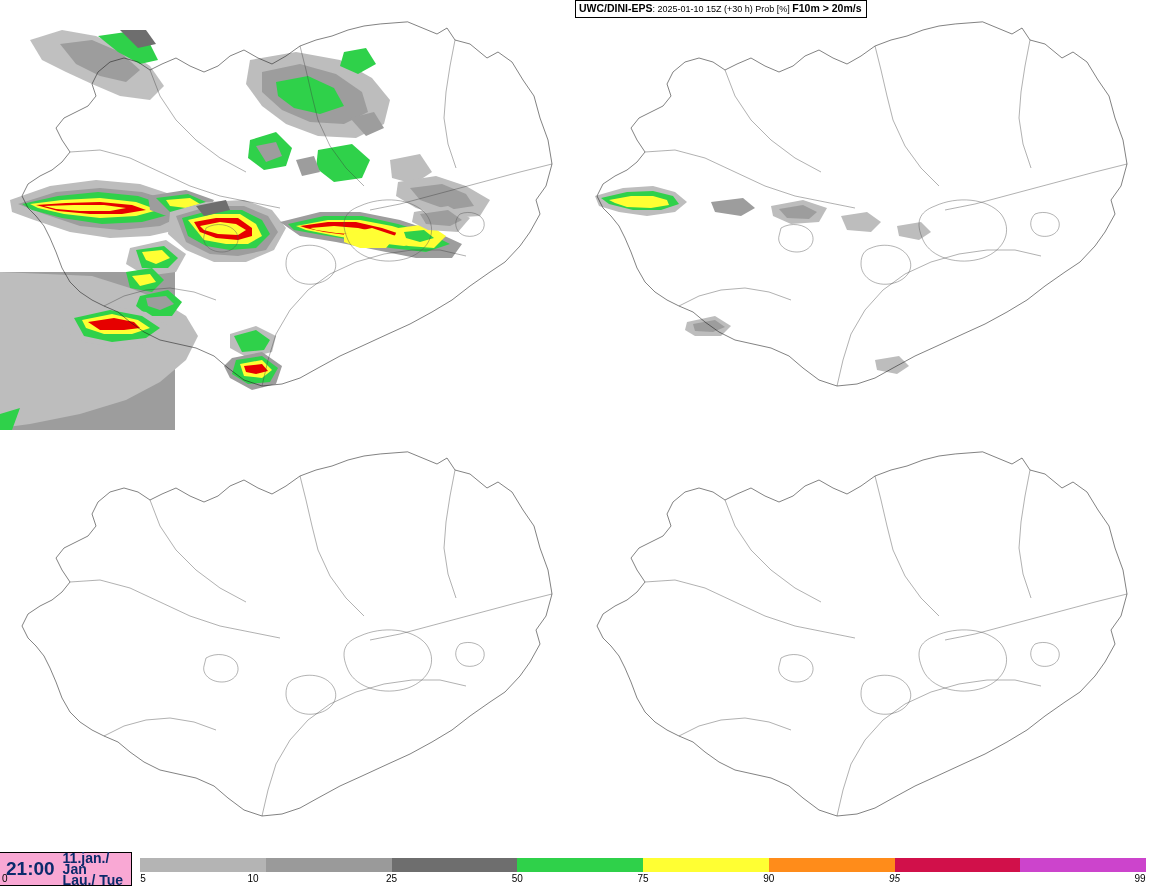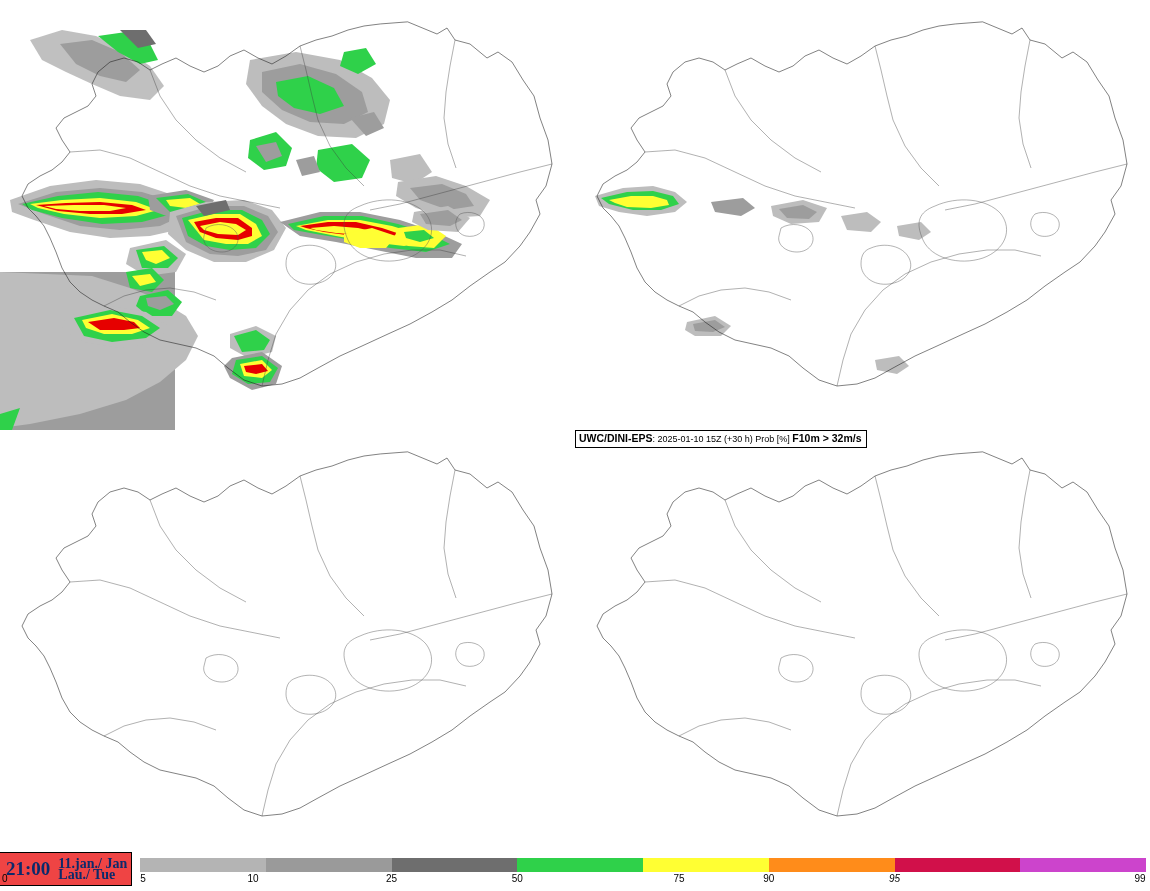--- a/index.html
+++ b/index.html
@@ -93,25 +93,24 @@
     background: #ffffff;
   }
   #time-box {
     position: absolute;
     left: 0;
     top: -8px;
     width: 132px;
     height: 34px;
     border: 1px solid #000000;
     border-left: none;
-    background: #ef4444;
+    background: #f9a8d4;
     display: flex;
     align-items: center;
     box-sizing: border-box;
-    font-family: Liberation Serif, serif;
   }
   #time-value {
     font-size: 19px;
     font-weight: bold;
     color: #0b2a6b;
     padding-left: 6px;
     letter-spacing: 0px;
   }
   #time-date {
     font-size: 14px;
@@ -295,20 +294,23 @@
         <path class="inland" d="M552,164 L520,172 L490,180 L460,188 L430,196 L400,204 L370,210"></path>
         <path class="inland" d="M262,386 L268,360 L276,334 L290,310 L308,290 L330,274 L356,262 L384,254 L412,250 L440,250 L466,256"></path>
         <path class="inland" d="M104,306 L124,296 L146,290 L170,288 L194,292 L216,300"></path>
         <path class="glacier" d="M360,206 C382,196 412,198 426,214 C438,230 430,250 408,258 C384,266 356,258 348,240 C340,222 344,212 360,206 Z"></path>
         <path class="glacier" d="M296,248 C310,242 328,246 334,258 C340,270 330,282 314,284 C298,286 286,276 286,264 C286,254 290,250 296,248 Z"></path>
         <path class="glacier" d="M206,228 C216,222 230,224 236,232 C242,242 234,252 222,252 C210,252 202,244 204,236 Z"></path>
         <path class="glacier" d="M460,214 C470,210 482,214 484,222 C486,232 476,238 466,236 C456,234 452,222 460,214 Z"></path>
       </g>
     </svg>
 
+    <div class="panel-title">
+      <span class="model">UWC/DINI-EPS</span><span class="run">: 2025-01-10 15Z (+30 h) Prob [%] </span><span class="param">F10m &gt; 20m/s</span>
+    </div>
   </div>
 
   <div class="panel">
     <svg class="map-svg" viewBox="0 0 575 430">
       <g>
         <path class="coast" d="M408,22 L437,34 L447,28 L455,40 L470,44 L487,58 L498,52 L512,62 L523,80 L534,96 L540,118 L548,140 L552,164 L546,186 L536,200 L540,214 L530,232 L520,246 L505,262 L490,272 L470,286 L452,300 L432,312 L410,324 L388,334 L362,346 L340,356 L318,368 L300,378 L282,384 L262,386 L244,380 L228,368 L214,356 L196,348 L178,344 L160,340 L144,332 L130,322 L118,312 L104,306 L92,300 L80,292 L70,282 L62,268 L56,252 L50,238 L44,226 L36,216 L28,208 L22,196 L28,184 L40,176 L52,170 L62,162 L70,152 L62,140 L56,128 L64,118 L76,112 L88,106 L96,96 L92,84 L98,72 L110,62 L124,58 L138,62 L150,70 L162,64 L176,58 L190,66 L204,72 L218,66 L230,56 L244,50 L258,58 L272,64 L286,56 L300,46 L316,40 L332,36 L348,30 L364,26 L380,24 Z"></path>
         <path class="inland" d="M70,152 L100,150 L130,158 L160,172 L190,186 L220,196 L250,202 L280,208"></path>
         <path class="inland" d="M150,70 L160,96 L176,120 L196,140 L220,158 L246,172"></path>
         <path class="inland" d="M300,46 L306,70 L312,96 L318,120 L330,146 L346,168 L364,186"></path>
         <path class="inland" d="M455,40 L450,66 L446,92 L444,118 L448,144 L456,168"></path>
@@ -335,23 +337,20 @@
         <path class="inland" d="M552,164 L520,172 L490,180 L460,188 L430,196 L400,204 L370,210"></path>
         <path class="inland" d="M262,386 L268,360 L276,334 L290,310 L308,290 L330,274 L356,262 L384,254 L412,250 L440,250 L466,256"></path>
         <path class="inland" d="M104,306 L124,296 L146,290 L170,288 L194,292 L216,300"></path>
         <path class="glacier" d="M360,206 C382,196 412,198 426,214 C438,230 430,250 408,258 C384,266 356,258 348,240 C340,222 344,212 360,206 Z"></path>
         <path class="glacier" d="M296,248 C310,242 328,246 334,258 C340,270 330,282 314,284 C298,286 286,276 286,264 C286,254 290,250 296,248 Z"></path>
         <path class="glacier" d="M206,228 C216,222 230,224 236,232 C242,242 234,252 222,252 C210,252 202,244 204,236 Z"></path>
         <path class="glacier" d="M460,214 C470,210 482,214 484,222 C486,232 476,238 466,236 C456,234 452,222 460,214 Z"></path>
       </g>
     </svg>
 
-    <div class="panel-title">
-      <span class="model">UWC/DINI-EPS</span><span class="run">: 2025-01-10 15Z (+30 h) Prob [%] </span><span class="param">F10m &gt; 32m/s</span>
-    </div>
   </div>
 </div>
 
 <div id="bottom-bar">
   <div id="time-box">
     <span id="time-value">21:00</span>
     <span id="time-date">
       <span>11.jan./ Jan</span><br>
       <span>Lau./ Tue</span>
     </span>
@@ -369,18 +368,18 @@
       <div class="seg" style="width: 125.75px; background: rgb(255, 255, 51);"></div>
       <div class="seg" style="width: 125.75px; background: rgb(255, 140, 26);"></div>
       <div class="seg" style="width: 125.75px; background: rgb(209, 16, 74);"></div>
       <div class="seg" style="width: 125.75px; background: rgb(204, 68, 204);"></div>
     </div>
   <div id="cb-ticks">
       <span style="left: 3px; transform: translateX(-50%);">5</span>
       <span style="left: 113px; text-align: center;">10</span>
       <span style="left: 251.5px;">25</span>
       <span style="left: 377.25px;">50</span>
-      <span style="left: 503px; margin-left: 36px;">75</span>
+      <span style="left: 503px;">75</span>
       <span style="left: 628.75px; text-align: right;">90</span>
       <span style="left: 754.5px; font-style: italic;">95</span>
       <span style="left: 1000px;">99</span>
     </div>
 </div>
 
 </body></html>

